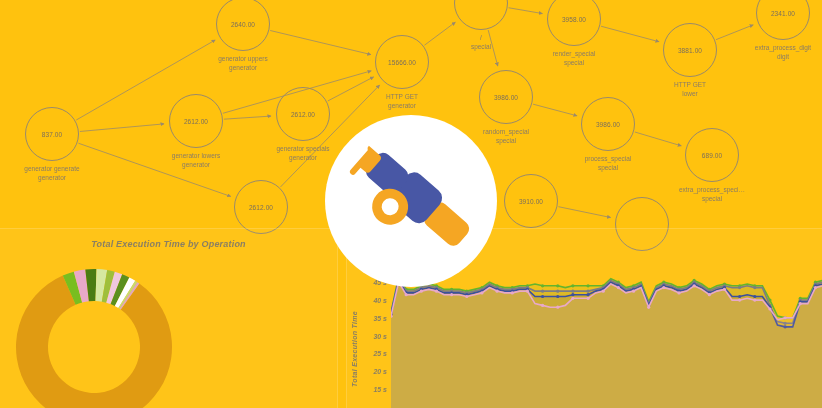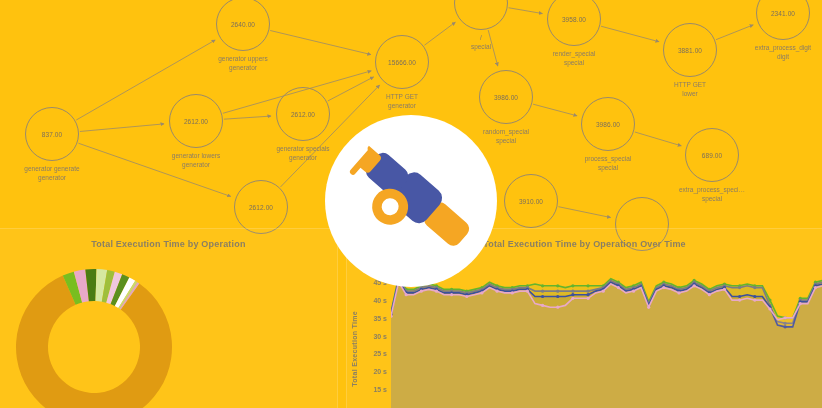--- a/index.html
+++ b/index.html
@@ -25,21 +25,21 @@
   .node-value{
     font-size:6.5px;color:#7b6f5c;letter-spacing:.1px;white-space:nowrap;
   }
   .node-label{
     position:absolute;left:50%;transform:translateX(-50%);
     text-align:center;white-space:nowrap;
     font-size:6.5px;line-height:8.5px;color:#8a7c66;
   }
 
   
-  #panels{position:absolute;left:0;top:228px;width:822px;height:180px;}
+  #panels{position:absolute;left:0;top:228px;width:822px;height:180px;font-style:italic;}
   .panel{
     position:absolute;top:0;height:180px;
     background:rgba(255,255,255,0.045);
     border:1px solid rgba(255,255,255,0.16);
     border-bottom:none;
     box-sizing:border-box;
   }
   #panel-left{left:0;width:338px;border-left:none;}
   #panel-right{left:346px;width:476px;border-right:none;}
   .panel-title{
@@ -246,21 +246,20 @@
               <path d="M 28.20040207706592 -72.72370536965107 A 78 78 0 0 1 35.32191623345494 -69.54395900146031 L 20.830873676140094 -41.01310402650223 A 46 46 0 0 0 16.63100635314144 -42.88833906415319 Z" fill="#5c8f1e"></path>
               <path d="M 35.32191623345494 -69.54395900146031 A 78 78 0 0 1 41.26590478626526 -66.19006800246461 L 24.336302822669253 -39.0351683091458 A 46 46 0 0 0 20.830873676140094 -41.01310402650223 Z" fill="#ffffff"></path>
               <path d="M 41.26590478626526 -66.19006800246461 A 78 78 0 0 1 43.314484616336635 -64.86798457190679 L 25.54443964553186 -38.25547808086811 A 46 46 0 0 0 24.336302822669253 -39.0351683091458 Z" fill="#c8d96f"></path>
               <path d="M 43.314484616336635 -64.86798457190679 A 78 78 0 0 1 45.3207425219099 -63.48251961967757 L 26.727617384716094 -37.43840900647651 A 46 46 0 0 0 25.54443964553186 -38.25547808086811 Z" fill="#e0a8c0"></path>
             </g>
         </svg>
       </div>
     </div>
 
     <div class="panel" id="panel-right">
-      <div class="panel-title">Total Execution Time by Operation Over Time</div>
       <div id="chart-area">
         <div class="y-axis-title">Total Execution Time</div>
         <div id="ytick-group">
             <div class="y-tick" style="top: 2.14286px;">50 s</div>
             <div class="y-tick" style="top: 20px;">45 s</div>
             <div class="y-tick" style="top: 37.8571px;">40 s</div>
             <div class="y-tick" style="top: 55.7143px;">35 s</div>
             <div class="y-tick" style="top: 73.5714px;">30 s</div>
             <div class="y-tick" style="top: 91.4286px;">25 s</div>
             <div class="y-tick" style="top: 109.286px;">20 s</div>

